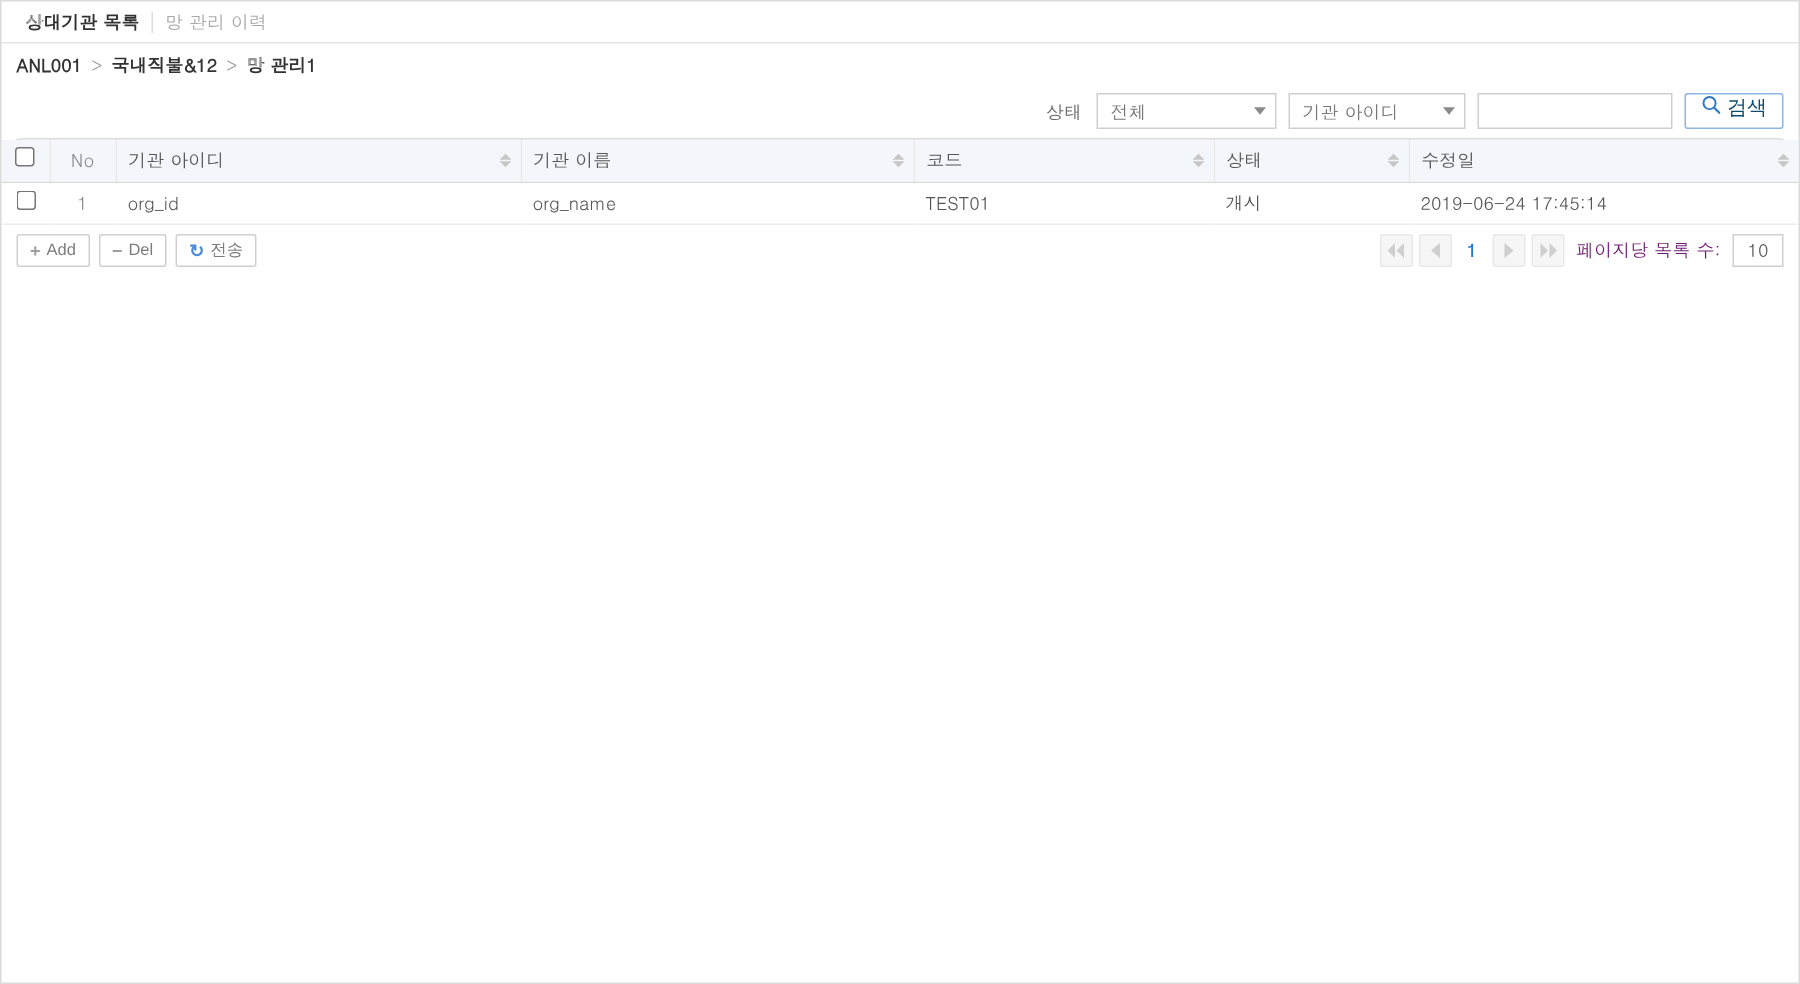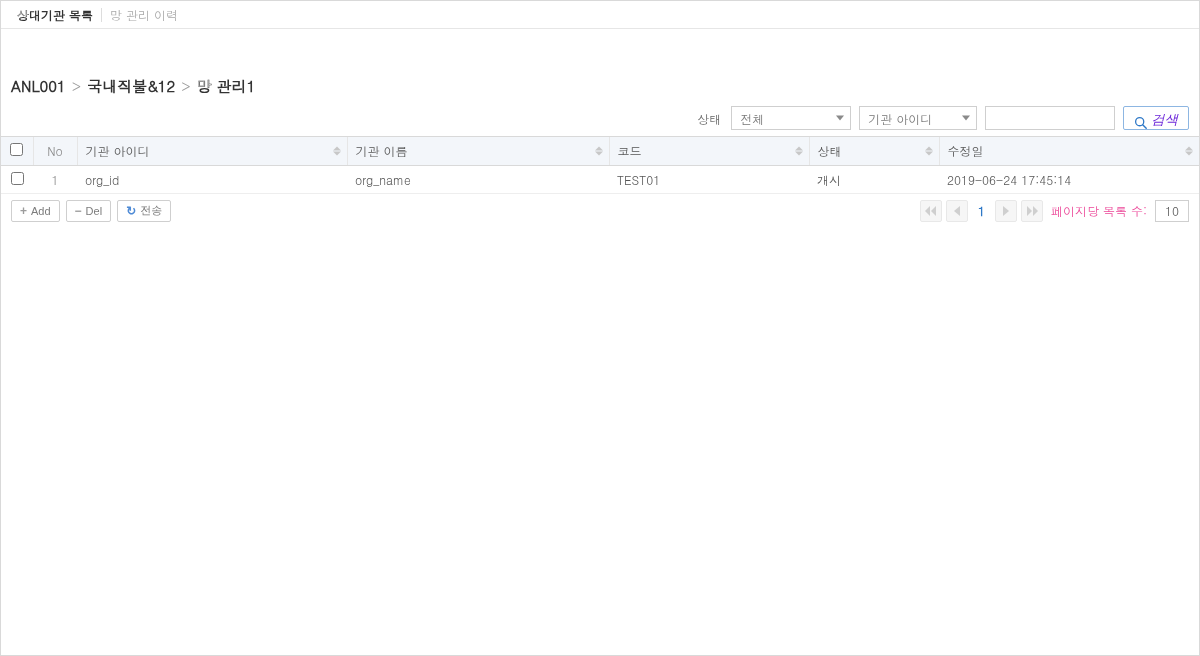--- a/index.html
+++ b/index.html
@@ -43,25 +43,24 @@
     width: 1px;
     height: 14px;
     background: #ddd;
   }
 
   
   .topstrip {
     padding: 6px 10px 4px 10px;
   }
   .breadcrumb {
-    font-size: 15px;
+    font-size: 12px;
     display: flex;
     align-items: center;
     gap: 6px;
-    margin-top: 40px;
   }
   .crumb { color: #333; font-weight: bold; }
   .crumb-sep { color: #9b9b9b; }
 
   .filter-row {
     display: flex;
     justify-content: flex-end;
     align-items: center;
     gap: 8px;
     padding: 6px 10px 6px 10px;
@@ -99,34 +98,34 @@
     width: 130px;
     padding: 0 6px;
     font-family: inherit;
     font-size: 12px;
     outline: none;
   }
   .btn-search {
     height: 24px;
     border: 1px solid #8db6e2;
     background: #fff;
-    color: #6d28d9;
+    color: #0c4a6e;
     display: inline-flex;
-    align-items: flex-end;
+    align-items: flex-start;
     gap: 4px;
     padding: 0 10px;
     cursor: pointer;
     border-radius: 2px;
-    font-style: italic;
   }
   .btn-search svg { display: block; }
 
   
   .grid {
     border-top: 1px solid #d9d9d9;
+    border-radius: 15px;
   }
   table {
     width: 100%;
     border-collapse: collapse;
     table-layout: fixed;
   }
   thead th {
     background: #f3f6fa;
     border-bottom: 1px solid #d9d9d9;
     border-right: 1px solid #e6e6e6;
@@ -229,21 +228,21 @@
   .pgbtn.disabled {
     opacity: .55;
     cursor: default;
   }
   .pgbtn svg { display:block; }
   .pgnum {
     color: #2e78c7;
     font-weight: bold;
     padding: 0 6px;
   }
-  .perpage-label { color: #ec4899; }
+  .perpage-label { color: #701a75; }
   .perpage-input {
     width: 34px;
     height: 22px;
     border: 1px solid #cfcfcf;
     text-align: center;
     font-family: inherit;
     font-size: 12px;
     color: #555;
     outline: none;
   }

